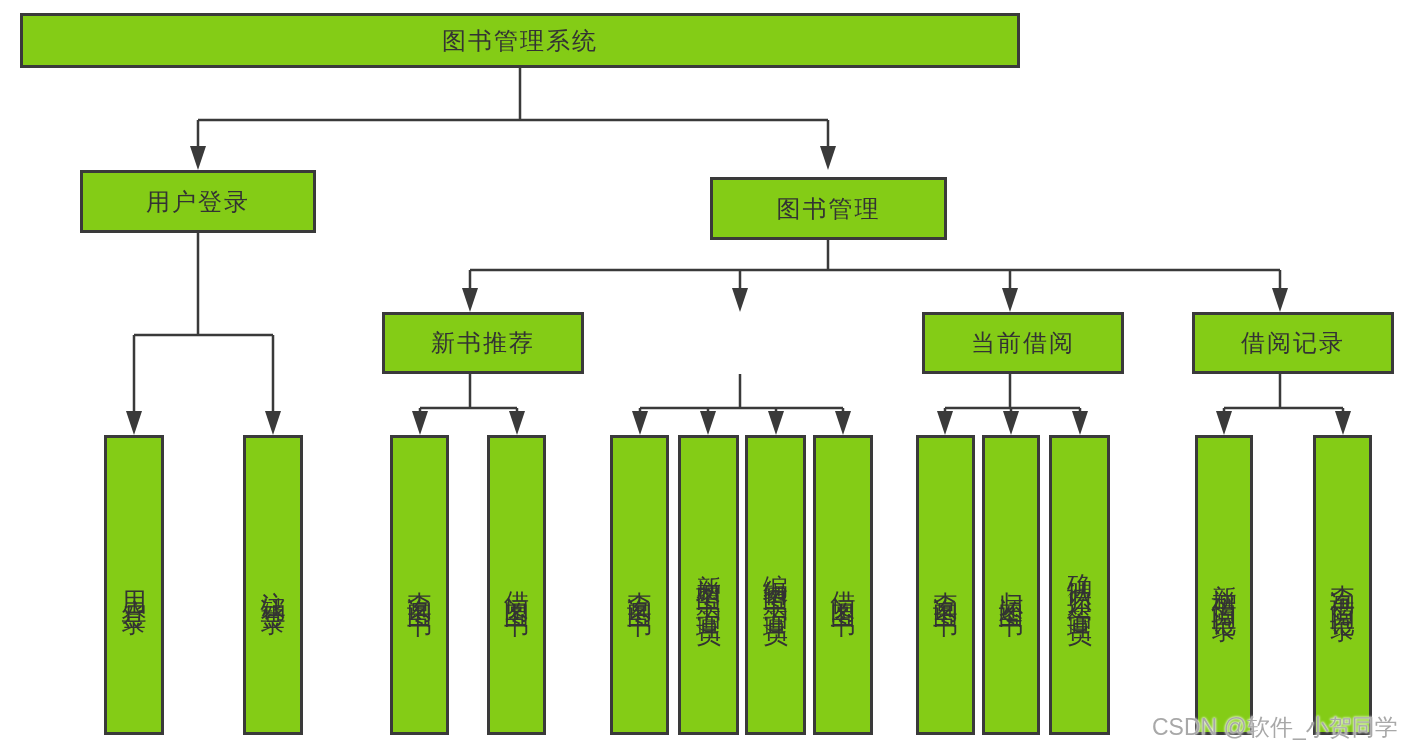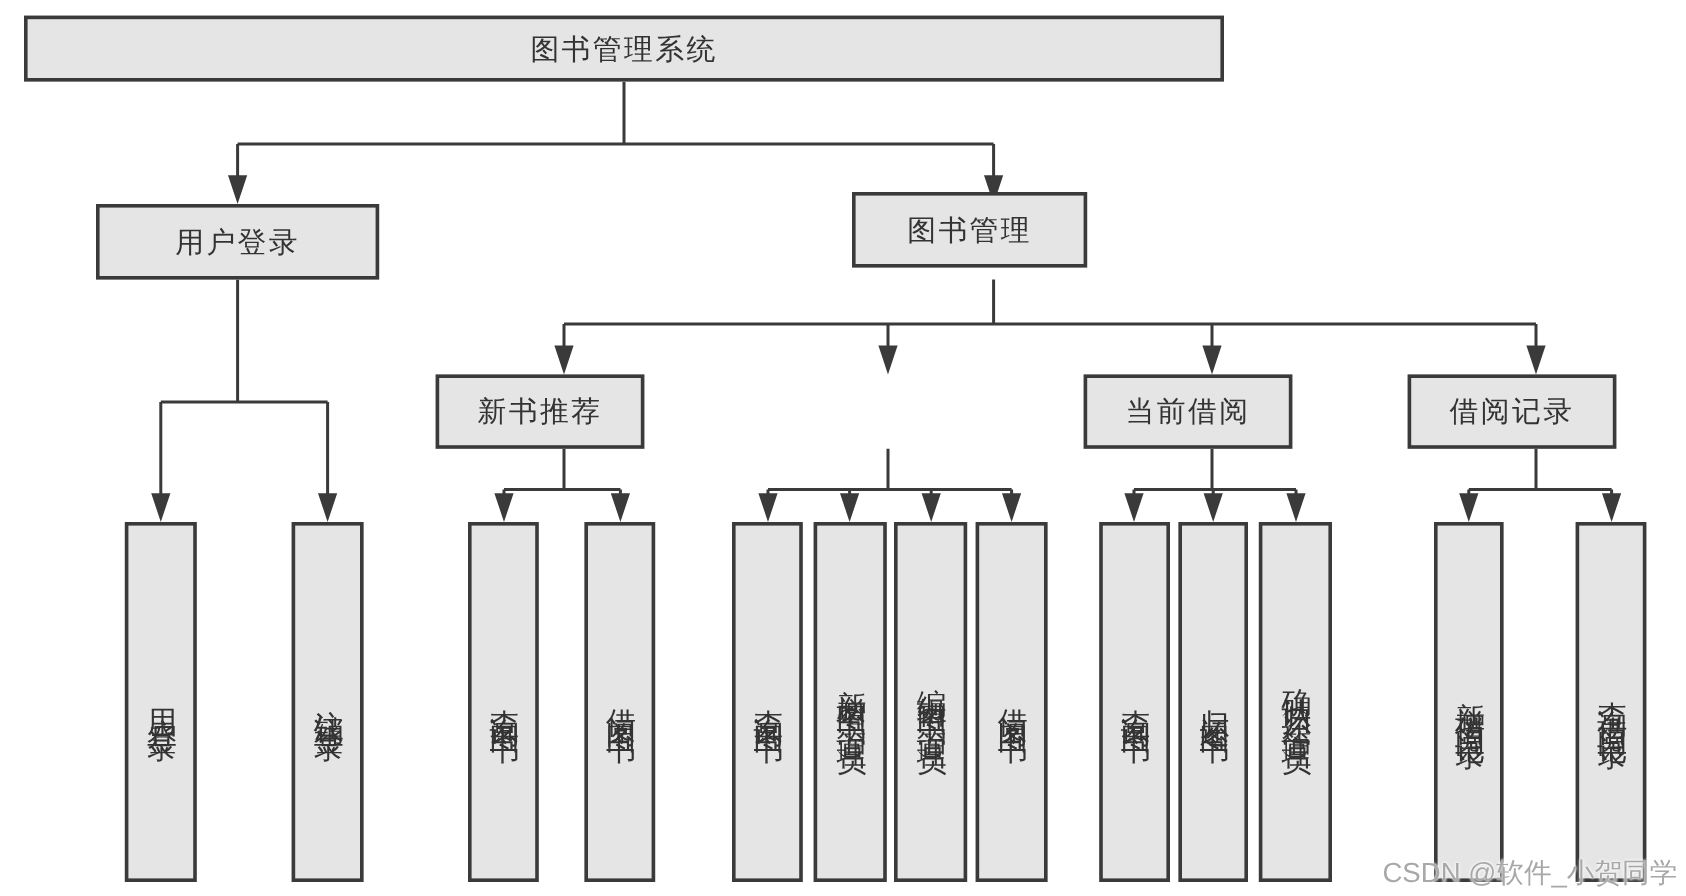--- a/index.html
+++ b/index.html
@@ -20,21 +20,21 @@
     left: 0;
     top: 0;
     width: 1405px;
     height: 747px;
     pointer-events: none;
   }
   .box {
     position: absolute;
     box-sizing: border-box;
     border: 3px solid #3a3a3a;
-    background: #e5e5e5;
+    background: #84cc16;
     display: flex;
     align-items: center;
     justify-content: center;
     color: #333333;
   }
   .hlabel {
     font-size: 24px;
     letter-spacing: 2px;
     white-space: nowrap;
   }
@@ -42,23 +42,23 @@
     writing-mode: vertical-rl;
     text-orientation: mixed;
     font-size: 25px;
     line-height: 1;
     letter-spacing: 7px;
   }
   
   .root   { left: 20px;  top: 13px;  width: 1000px; height: 55px; }
   
   .l2a    { left: 80px;  top: 170px; width: 236px;  height: 63px; }
-  .l2b    { left: 710px; top: 160px; width: 196px;  height: 63px; }
-  
-  .l3     { top: 312px; height: 62px; width: 174px; }
+  .l2b    { left: 710px; top: 177px; width: 237px;  height: 63px; }
+  
+  .l3     { top: 312px; height: 62px; width: 202px; margin-left: 19px; }
   .l3a    { left: 363px; }
   .l3b    { left: 633px; }
   .l3c    { left: 903px; text-align: right; }
   .l3d    { left: 1173px; text-align: right; }
   
   .leaf   { top: 435px; height: 300px; }
   .lf1  { left: 104px;  width: 60px; }
   .lf2  { left: 243px;  width: 60px; }
   .lf3  { left: 390px;  width: 59px; }
   .lf4  { left: 487px;  width: 59px; }

